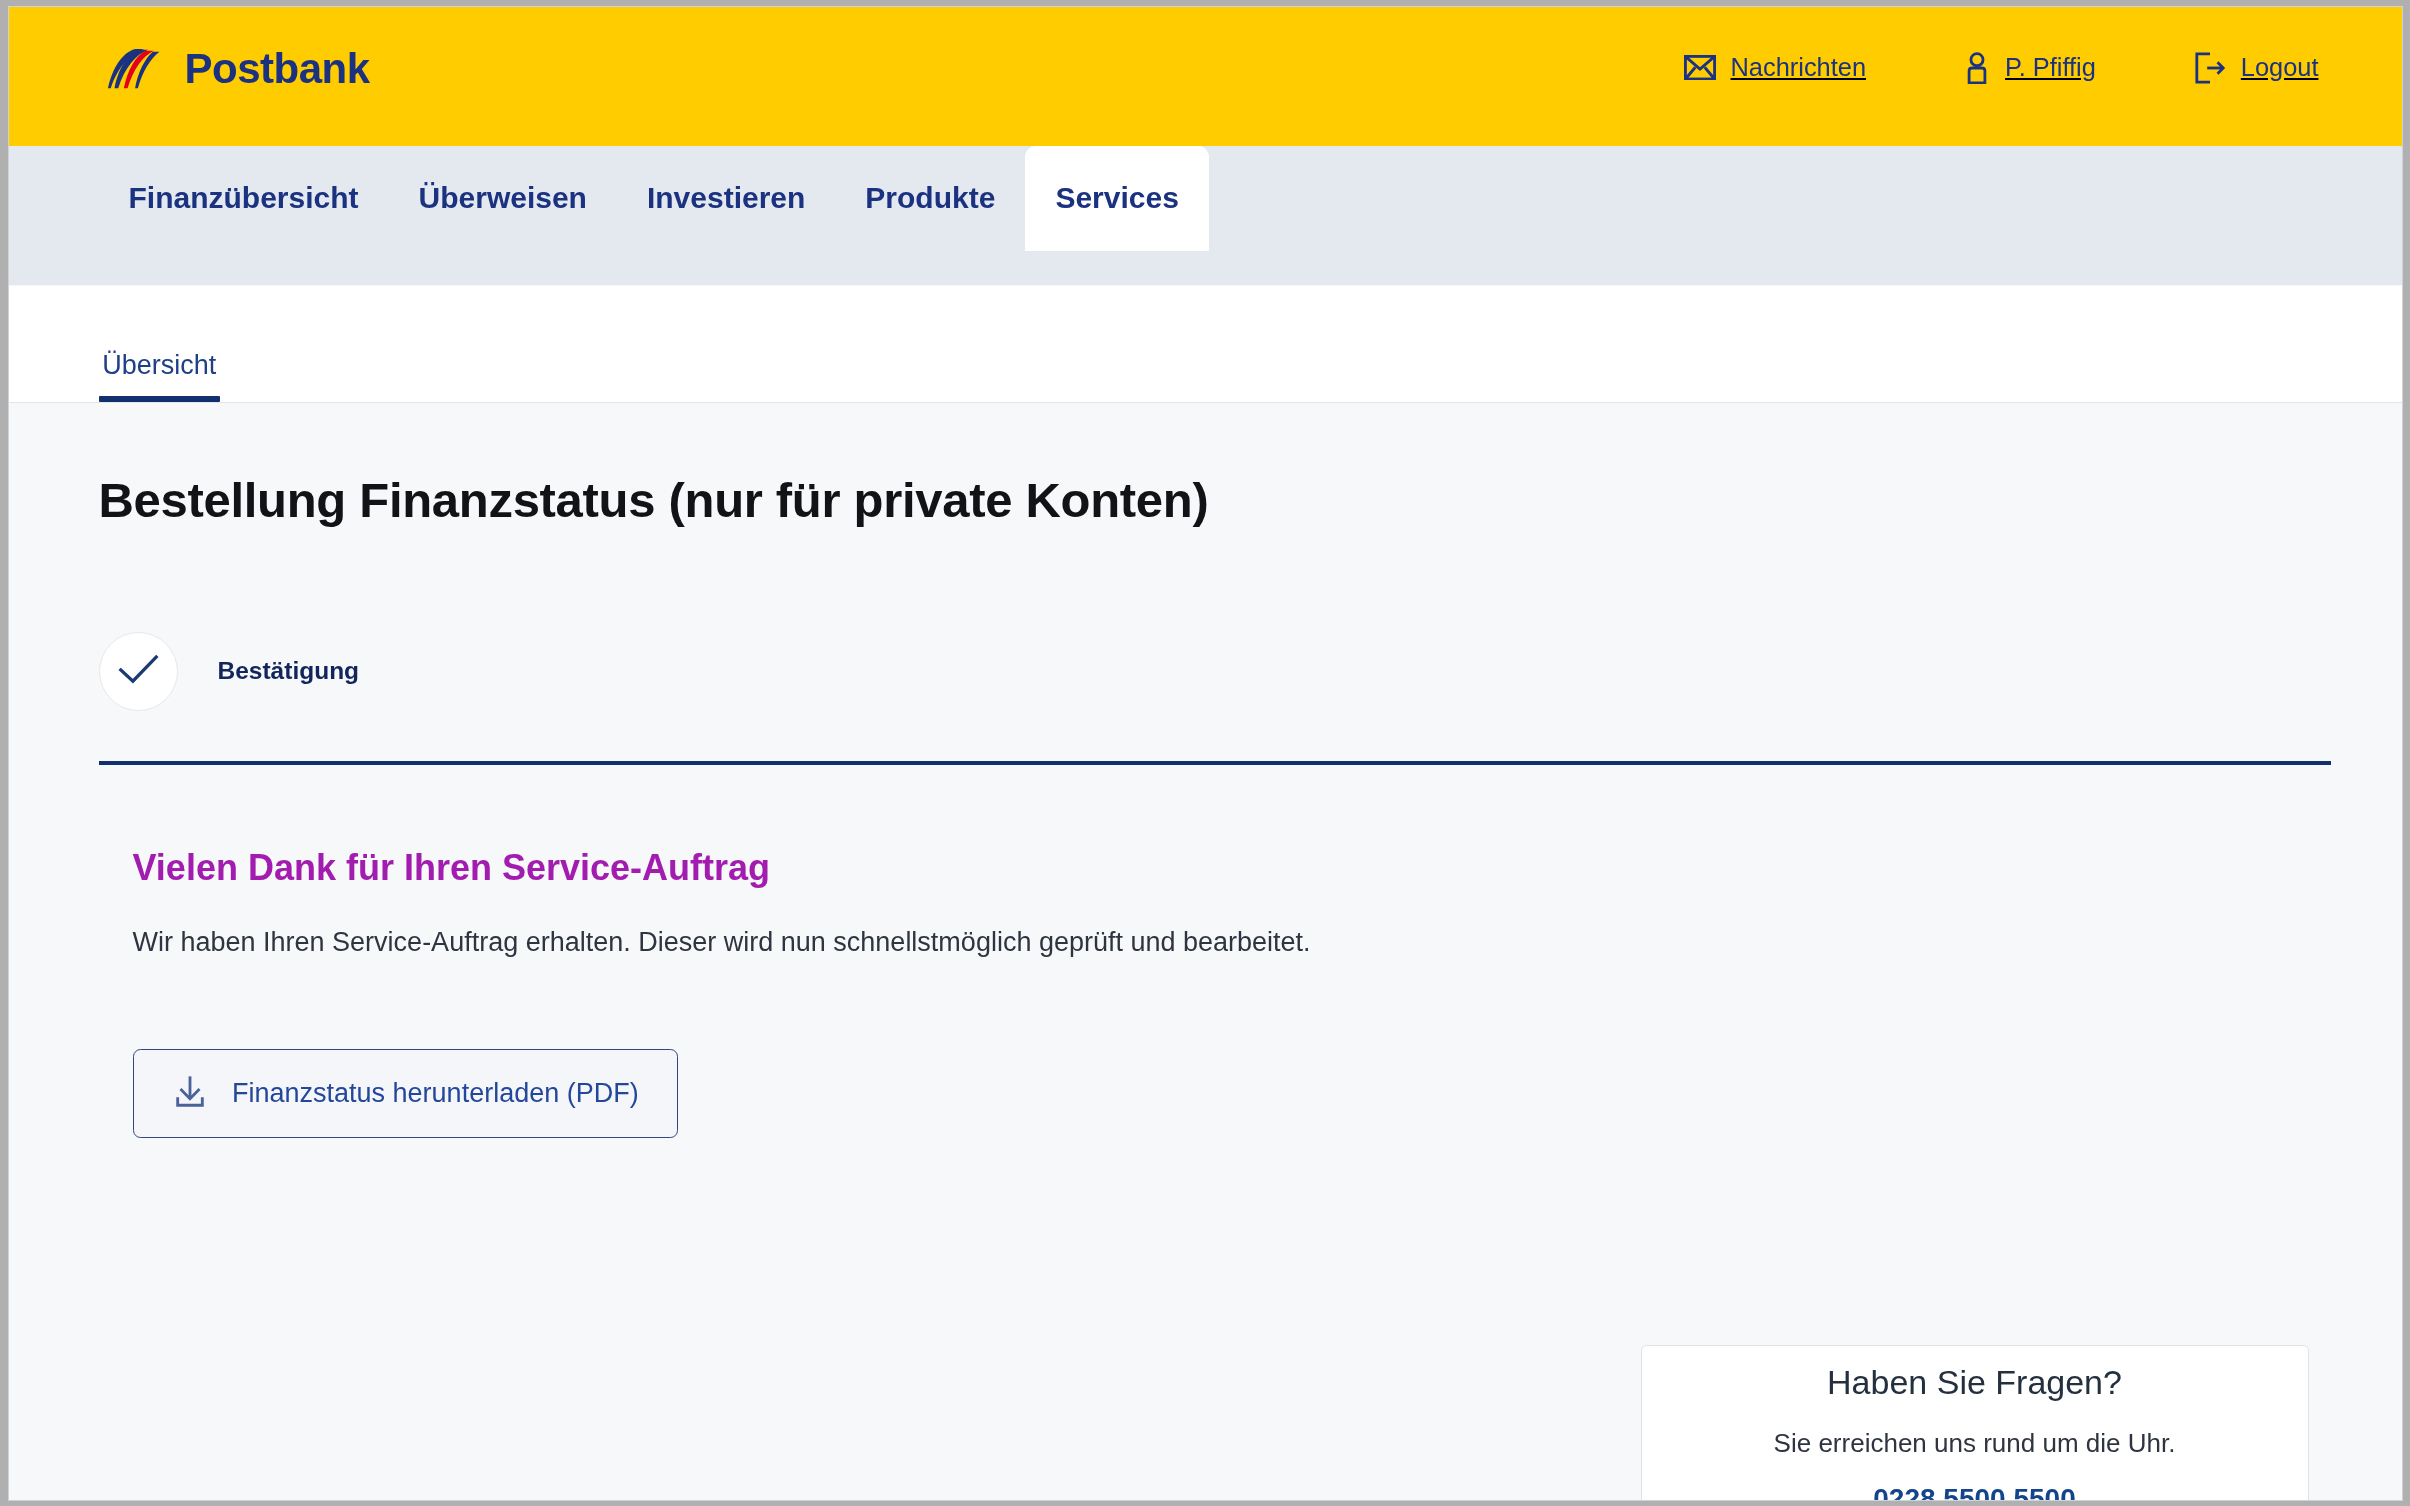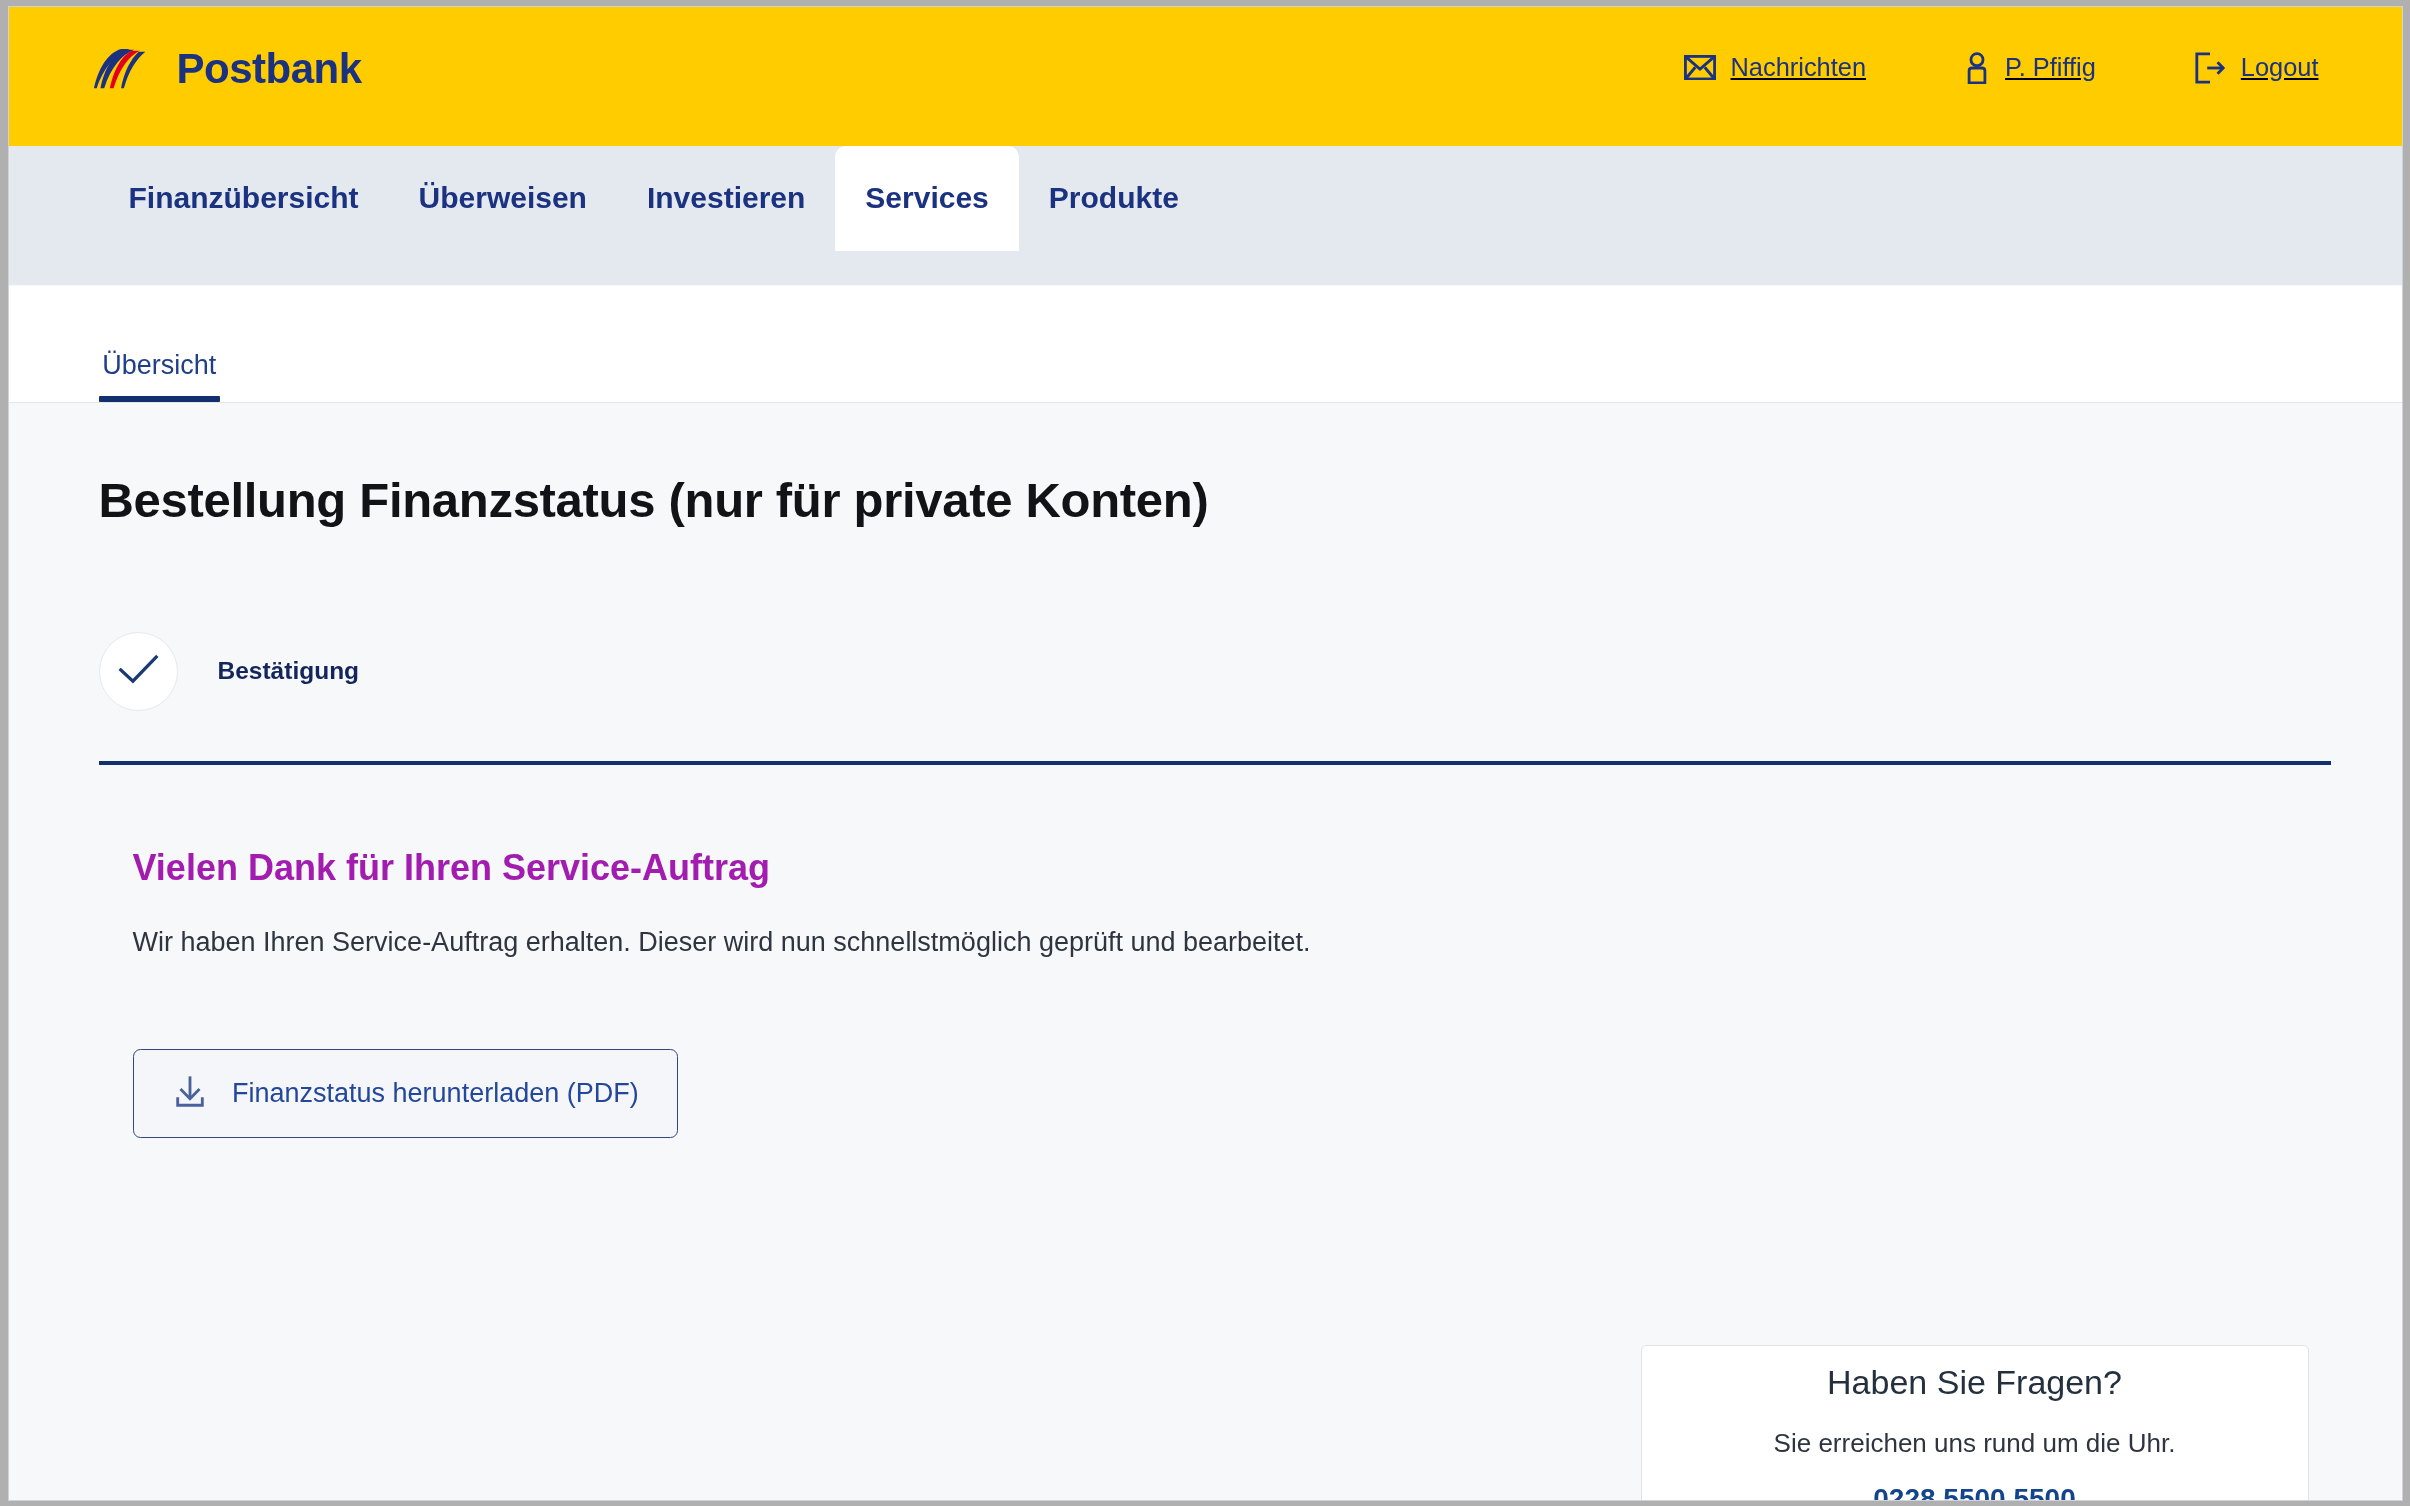--- a/index.html
+++ b/index.html
@@ -26,25 +26,25 @@
   .header {
     position: absolute;
     left: 0; top: 0;
     width: 100%;
     height: 139px;
     background: #ffcc00;
   }
 
   .logo-wrap {
     position: absolute;
-    left: 84px;
+    left: 98px;
     top: 40px;
     display: flex;
     align-items: center;
-    gap: 26px;
+    gap: 20px;
   }
   .logo-mark { width: 58px; height: 45px; display:block; }
   .logo-text {
     font-size: 42px;
     font-weight: bold;
     color: #1b3281;
     letter-spacing: -0.5px;
     line-height: 1;
   }
 
@@ -311,22 +311,22 @@
       </div>
 
     </div>
   </div>
 
   <div class="navbar">
     <div class="navlist">
       <div class="navitem">Finanzübersicht</div>
       <div class="navitem">Überweisen</div>
       <div class="navitem">Investieren</div>
+      <div class="navitem">Produkte</div>
       <div class="navitem active">Services</div>
-      <div class="navitem">Produkte</div>
     </div>
   </div>
 
   <div class="subnav">
     <div class="subnav-inner">
       <div class="subitem active">Übersicht</div>
     </div>
   </div>
 
   <div class="content">

